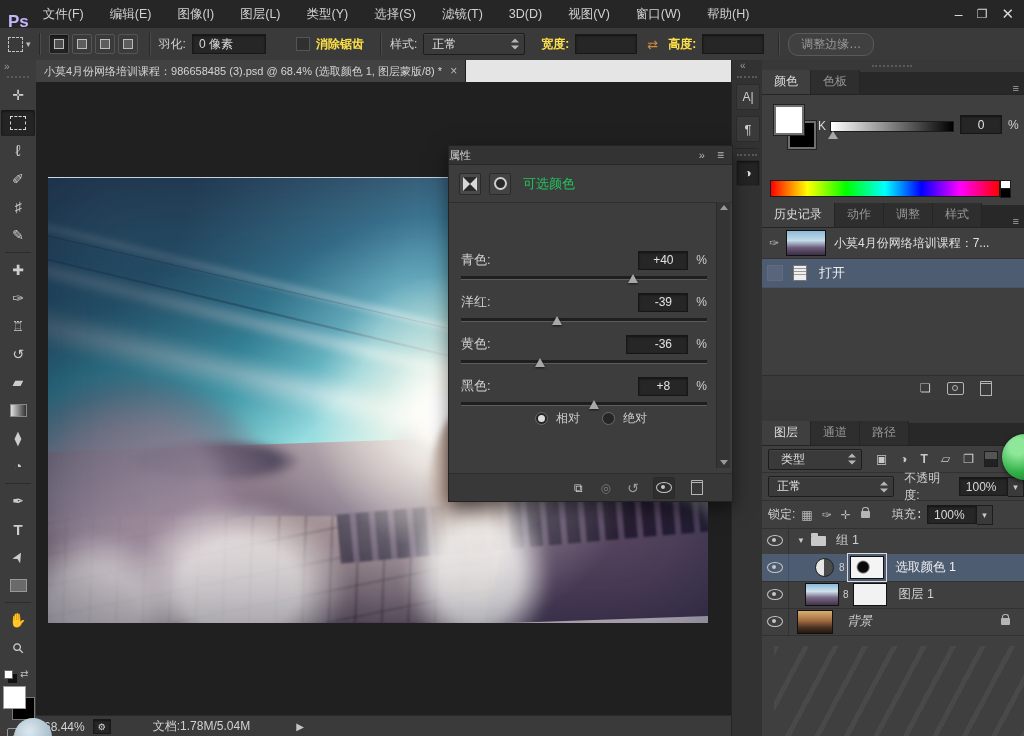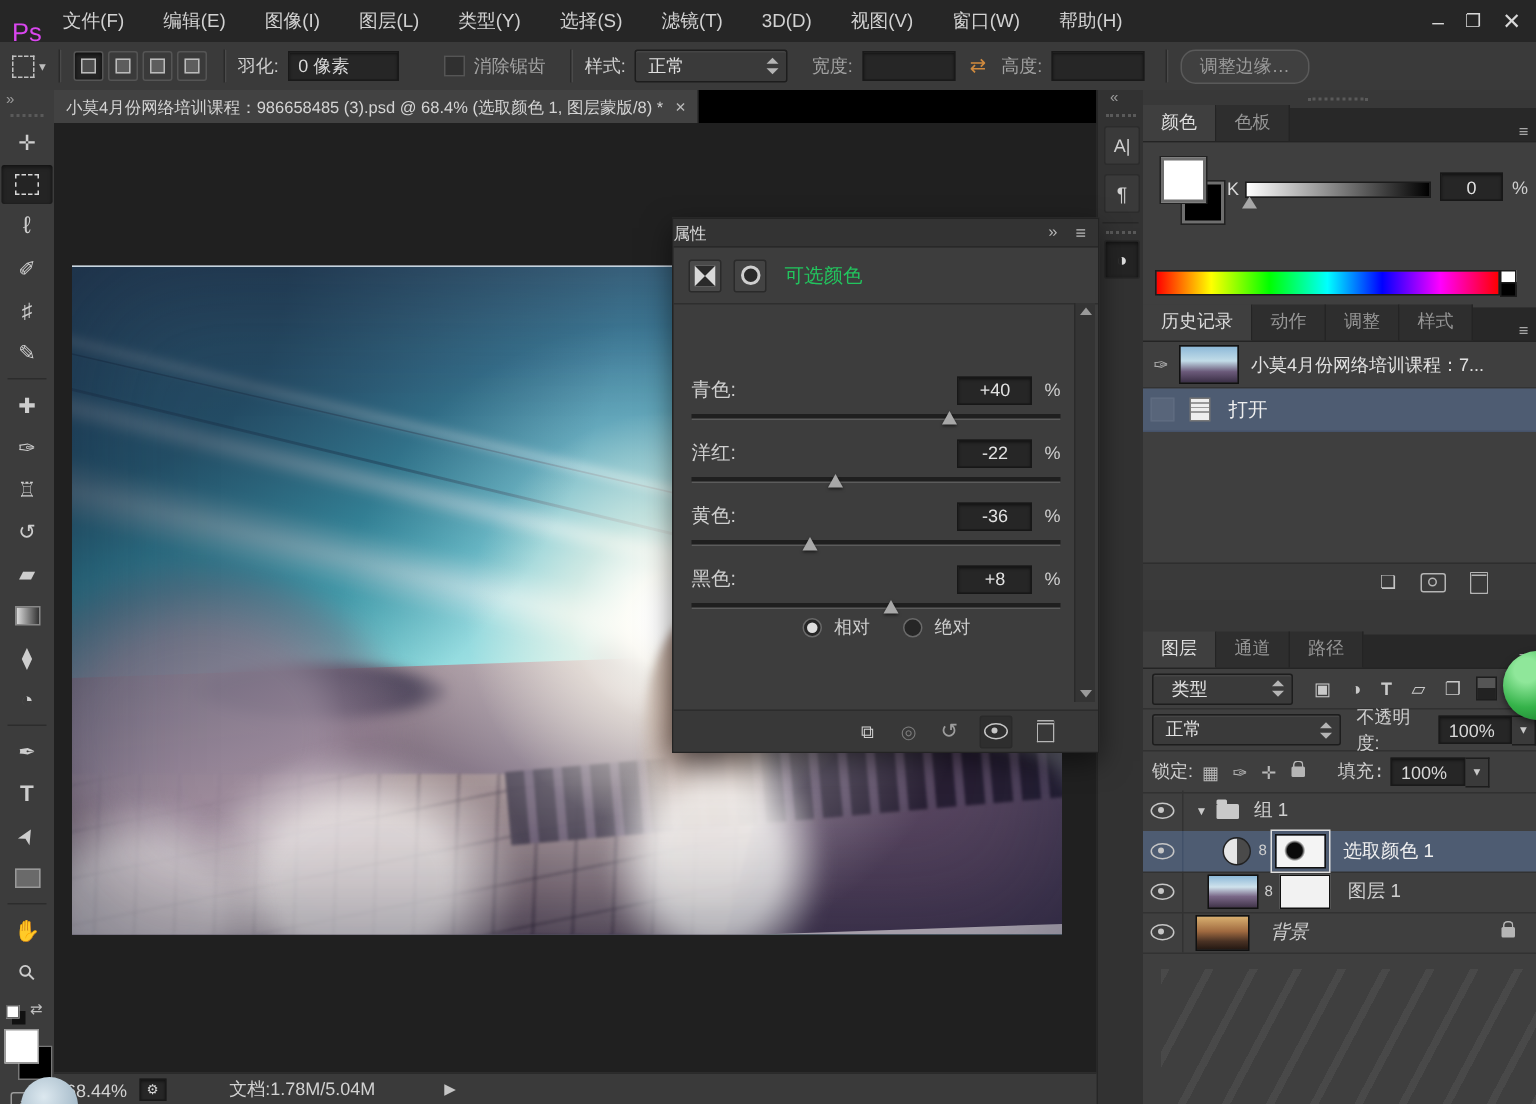--- a/index.html
+++ b/index.html
@@ -1,21 +1,21 @@
 <!DOCTYPE html>
 <html><head>
 <meta charset="utf-8">
 <style>
   html,body{margin:0;padding:0;}
   body{width:1024px;height:736px;position:relative;overflow:hidden;background:#282828;
        font-family:"Liberation Sans","DejaVu Sans",sans-serif;font-size:12px;color:#cfcfcf;
        -webkit-font-smoothing:antialiased;}
   .abs{position:absolute;}
   .row{display:flex;align-items:center;}
-  .dim{color:#a3a3a3;}
+  .dim{color:#fde047;font-weight:bold;}
   .panel-tabbar{display:flex;align-items:flex-end;background:#282828;height:22px;border-bottom:1px solid #242424;}
   .ptab{padding:3px 12px 4px;background:#2e2e2e;color:#969696;border-right:1px solid #242424;font-size:12px;}
   .ptab.active{background:#3f3f3f;color:#dedede;}
   .menu-btn{margin-left:auto;margin-right:6px;color:#a8a8a8;font-size:11px;letter-spacing:-1px;}
   .darkfield{background:#262626;border:1px solid #191919;box-shadow:inset 0 1px 2px rgba(0,0,0,.5);color:#d8d8d8;
              display:flex;align-items:center;padding:0 6px;height:18px;}
   .dd{background:#3a3a3a;border:1px solid #1d1d1d;border-radius:2px;box-shadow:inset 0 1px 0 rgba(255,255,255,.06);
       display:flex;align-items:center;height:20px;padding:0 18px 0 8px;position:relative;color:#e0e0e0;}
   .spin{position:absolute;right:5px;top:50%;transform:translateY(-50%);width:8px;height:11px;}
   .spin::before{content:"";position:absolute;top:0;left:0;border-left:4px solid transparent;border-right:4px solid transparent;border-bottom:4px solid #b5b5b5;}
@@ -45,21 +45,21 @@
   .radio.sel::after{content:"";position:absolute;inset:2px;border-radius:50%;background:#dedede;}
   .thumbimg{border:1px solid #111;}
   .layerrow{position:absolute;left:0;width:262px;height:27px;border-bottom:1px solid #323232;display:flex;align-items:center;}
   .eyecell{width:26px;align-self:stretch;border-right:1px solid #323232;display:flex;align-items:center;justify-content:center;}
   .sq-btn{width:20px;height:20px;border:1px solid #2a2a2a;border-radius:2px;background:#434343;display:flex;align-items:center;justify-content:center;}
 </style>
 </head>
 <body>
 
 <div class="abs row" style="left:0;top:0;width:1024px;height:28px;background:#262626;border-bottom:1px solid #1c1c1c;">
-  <div style="margin:16px 14px 0 8px;font-weight:normal;font-size:17px;color:#d946ef;">Ps</div>
+  <div style="margin:16px 14px 0 8px;font-weight:bold;font-size:17px;color:#c4b5fd;">Ps</div>
   <div class="row" style="gap:26px;font-size:12.5px;color:#d2d2d2;">
     <span>文件(F)</span>
     <span>编辑(E)</span>
     <span>图像(I)</span>
     <span>图层(L)</span>
     <span>类型(Y)</span>
     <span>选择(S)</span>
     <span>滤镜(T)</span>
     <span>3D(D)</span>
     <span>视图(V)</span>
@@ -177,21 +177,21 @@
   <div style="position:absolute;top:608px;left:20px;font-size:10px;color:#c0c0c0;">⇄</div>
   <span style="position:absolute;top:610px;left:4px;width:7px;height:7px;background:#fff;border:1px solid #666;box-shadow:4px 4px 0 #111;"></span>
   <div style="position:absolute;top:626px;left:3px;width:21px;height:21px;background:#ffffff;border:1px solid #9a9a9a;z-index:2;"></div>
   <div style="position:absolute;top:637px;left:12px;width:21px;height:21px;background:#000;border:1px solid #777;"></div>
   <div style="position:absolute;top:668px;left:7px;width:20px;height:15px;border:1px solid #9a9a9a;border-radius:2px;display:flex;align-items:center;justify-content:center;">
     <span style="width:8px;height:8px;border:1px dotted #bbb;border-radius:50%;display:inline-block;"></span>
   </div>
 
 </div>
 
-<div class="abs" style="left:36px;top:60px;width:695px;height:22px;background:#000000;border-bottom:1px solid #1e1e1e;text-decoration:underline;">
+<div class="abs" style="left:36px;top:60px;width:695px;height:22px;background:#e5e5e5;border-bottom:1px solid #1e1e1e;text-decoration:underline;">
   <div class="row" style="position:absolute;left:0;top:0;height:22px;padding:0 8px;background:#424242;border-right:1px solid #1e1e1e;max-width:470px;">
     <span style="font-size:11px;color:#d4d4d4;white-space:nowrap;overflow:hidden;">小莫4月份网络培训课程：986658485 (3).psd @ 68.4% (选取颜色 1, 图层蒙版/8) *</span>
     <span style="margin-left:8px;color:#b9b9b9;">×</span>
   </div>
 </div>
 
 <div class="abs" style="left:36px;top:82px;width:695px;height:633px;background:#202020;overflow:hidden;">
   <div style="position:absolute;left:12px;top:95px;width:660px;height:445px;overflow:hidden;border-top:1px solid rgba(190,225,240,.55);background:linear-gradient(172deg,#4a6a84 0%,#3e7f9c 20%,#41b1c2 42%,#7fd8da 58%,#c4ece7 70%,#e9e2e0 78%,#cfc4cc 84%);">
     <div style="position:absolute;left:0;bottom:0;width:100%;height:40%;background:linear-gradient(176deg,#9c8890 0%,#7a6878 28%,#5a4862 55%,#453650 100%);transform:rotate(-2deg) scale(1.05);"></div>
     <div style="position:absolute;left:-4%;bottom:0;width:72%;height:24%;transform:skewX(-14deg);filter:blur(1px);opacity:.85;background:repeating-linear-gradient(78deg,rgba(30,20,35,.45) 0 2px,transparent 2px 26px),repeating-linear-gradient(-12deg,rgba(30,20,35,.35) 0 2px,transparent 2px 32px),linear-gradient(#978282,#6b5a66);"></div>
@@ -247,32 +247,32 @@
       <span style="margin-left:8px;">%</span>
     </div>
     <div class="track" style="margin-top:6px;">
         <div class="thumb" style="left: 70%;"></div>
       </div>
   </div>
   <div style="position:absolute;left:12px;top:146px;width:246px;">
     <div class="row" style="height:20px;">
       <span style="font-size:13px;">洋红:</span>
       <div class="valbox" style="margin-left:auto;">
-          <span>-22</span>
+          <span>-39</span>
         </div>
       <span style="margin-left:8px;">%</span>
     </div>
     <div class="track" style="margin-top:6px;">
         <div class="thumb" style="left: 39%;"></div>
       </div>
   </div>
   <div style="position:absolute;left:12px;top:188px;width:246px;">
     <div class="row" style="height:20px;">
       <span style="font-size:13px;">黄色:</span>
-      <div class="valbox" style="margin-left:auto;">
+      <div class="valbox" style="margin-left:auto;padding-left:12px;">
           <span>-36</span>
         </div>
       <span style="margin-left:8px;">%</span>
     </div>
     <div class="track" style="margin-top:6px;">
         <div class="thumb" style="left: 32%;"></div>
       </div>
   </div>
   <div style="position:absolute;left:12px;top:230px;width:246px;">
     <div class="row" style="height:20px;">

